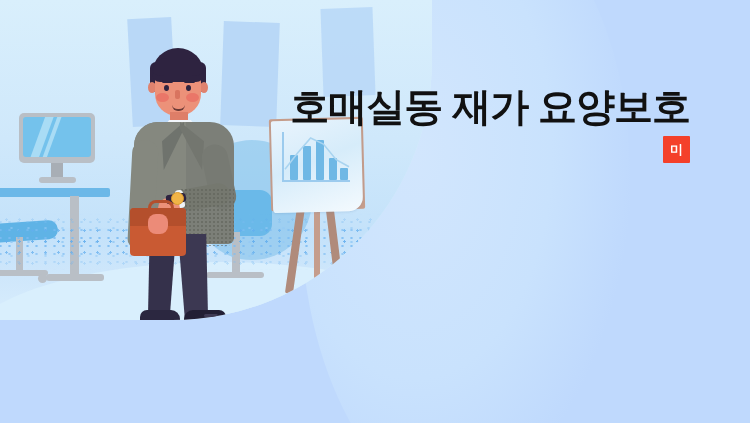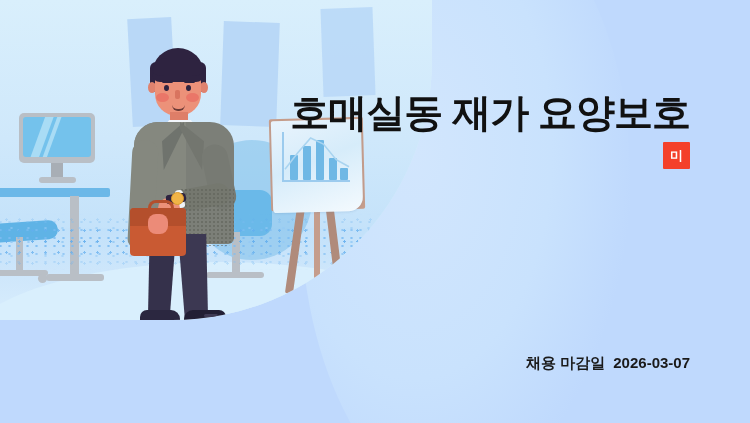--- a/index.html
+++ b/index.html
@@ -163,21 +163,21 @@
          background:linear-gradient(160deg,#e9f4fd 0%, #d6ecfa 45%, #f4fafe 100%);
          border-radius:2px 2px 14px 4px;transform:rotate(-1.5deg);
          box-shadow:0 1px 2px rgba(90,130,170,.18);}
   .chart{position:absolute;left:24px;top:14px;width:70px;height:56px;}
   .axis-y{position:absolute;left:0;top:0;width:1.5px;height:50px;background:#9ccbee;}
   .axis-x{position:absolute;left:0;top:48px;width:68px;height:1.5px;background:#9ccbee;}
   .bar{position:absolute;bottom:8px;width:8px;background:#6fb8e5;border-radius:1px;}
   .curve{position:absolute;left:2px;top:2px;width:66px;height:46px;}
 
   
-  .content{position:absolute;right:0;top:14px;width:480px;height:371px;}
+  .content{position:absolute;right:0;top:8px;width:480px;height:371px;}
   .title{
     position:absolute;right:60px;top:72px;
     font-size:39px;font-weight:700;color:#111111;letter-spacing:-1px;
     white-space:nowrap;text-align:right;
   }
   .subline{
     position:absolute;right:60px;top:128px;
     display:flex;align-items:center;gap:7px;white-space:nowrap;
   }
   .badge{
@@ -303,18 +303,15 @@
     </div>
   </div>
 
   <div class="content">
     <div class="title">호매실동 재가 요양보호</div>
 
     <div class="subline">
       <div class="badge">미</div>
     </div>
 
-    <div class="deadline">
-      <span>채용 마감일</span><span class="dl-date">2026-03-07</span>
-    </div>
   </div>
 
 </div>
 
 </body></html>

